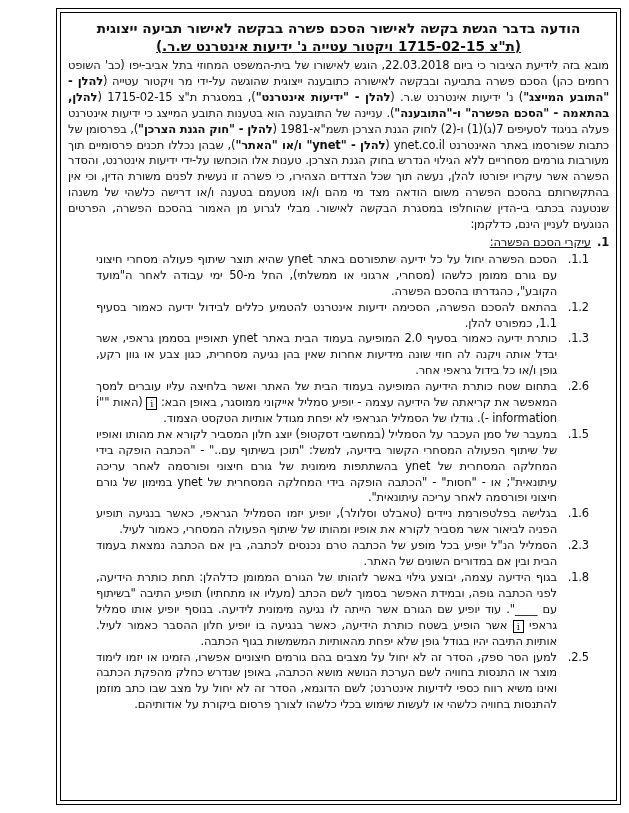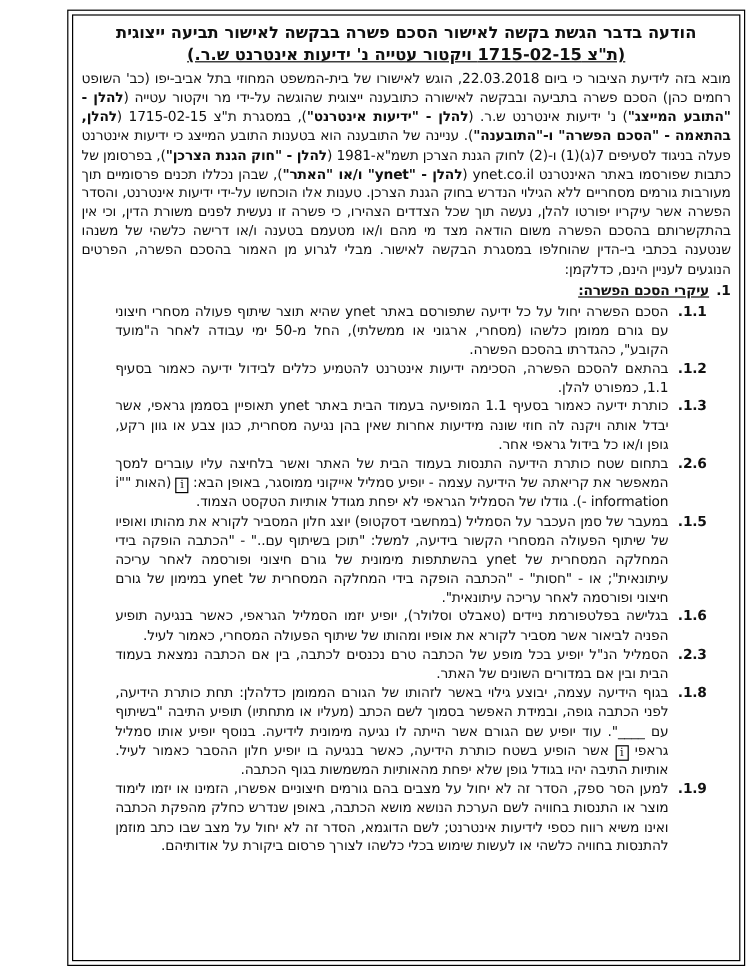--- a/index.html
+++ b/index.html
@@ -55,35 +55,34 @@
   .section-head {
     display: flex;
     margin: 1px 0 1px 0;
   }
   .section-head .sec-num {
     flex: 0 0 auto;
     font-weight: bold;
     margin-left: 6px;
   }
   .section-head .sec-title {
-    font-weight: bold;
+    font-weight: normal;
     text-decoration: underline;
     margin-left: 40px;
   }
   .item {
     display: flex;
     align-items: flex-start;
   }
   .item .num {
     flex: 0 0 52px;
     box-sizing: border-box;
     text-align: right;
     padding-right: 20px;
     white-space: nowrap;
-    font-weight: bold;
   }
   .item .txt {
     flex: 1 1 auto;
     text-align: justify;
     margin-left: 28px;
   }
   b, .bold { font-weight: bold; }
   .info-icon {
     display: inline-block;
     box-sizing: border-box;
@@ -121,44 +120,44 @@
             <div class="item">
               <div class="num">1.1.</div>
               <div class="txt"><span>הסכם הפשרה יחול על כל ידיעה שתפורסם באתר ynet שהיא תוצר שיתוף פעולה מסחרי חיצוני עם גורם ממומן כלשהו (מסחרי, ארגוני או ממשלתי), החל מ-50 ימי עבודה לאחר ה"מועד הקובע", כהגדרתו בהסכם הפשרה.</span></div>
             </div>
             <div class="item">
               <div class="num">1.2.</div>
               <div class="txt"><span>בהתאם להסכם הפשרה, הסכימה ידיעות אינטרנט להטמיע כללים לבידול ידיעה כאמור בסעיף 1.1, כמפורט להלן.</span></div>
             </div>
             <div class="item">
               <div class="num">1.3.</div>
-              <div class="txt"><span>כותרת ידיעה כאמור בסעיף 1.1 המופיעה בעמוד הבית באתר ynet תאופיין בסממן גראפי, אשר יבדל אותה ויקנה לה חוזי שונה מידיעות אחרות שאין בהן נגיעה מסחרית, כגון צבע או גוון רקע, גופן ו/או כל בידול גראפי אחר.</span></div>
+              <div class="txt"><span>כותרת ידיעה כאמור בסעיף 2.0 המופיעה בעמוד הבית באתר ynet תאופיין בסממן גראפי, אשר יבדל אותה ויקנה לה חוזי שונה מידיעות אחרות שאין בהן נגיעה מסחרית, כגון צבע או גוון רקע, גופן ו/או כל בידול גראפי אחר.</span></div>
             </div>
             <div class="item">
               <div class="num">2.6.</div>
-              <div class="txt"><span>בתחום שטח כותרת הידיעה התנסות בעמוד הבית של האתר ואשר בלחיצה עליו עוברים למסך המאפשר את קריאתה של הידיעה עצמה - יופיע סמליל אייקוני ממוסגר, באופן הבא: </span><span class="info-icon">i</span><span> (האות "i" - information). גודלו של הסמליל הגראפי לא יפחת מגודל אותיות הטקסט הצמוד.</span></div>
+              <div class="txt"><span>בתחום שטח כותרת הידיעה המופיעה בעמוד הבית של האתר ואשר בלחיצה עליו עוברים למסך המאפשר את קריאתה של הידיעה עצמה - יופיע סמליל אייקוני ממוסגר, באופן הבא: </span><span class="info-icon">i</span><span> (האות "i" - information). גודלו של הסמליל הגראפי לא יפחת מגודל אותיות הטקסט הצמוד.</span></div>
             </div>
             <div class="item">
               <div class="num">1.5.</div>
               <div class="txt"><span>במעבר של סמן העכבר על הסמליל (במחשבי דסקטופ) יוצג חלון המסביר לקורא את מהותו ואופיו של שיתוף הפעולה המסחרי הקשור בידיעה, למשל: "תוכן בשיתוף עם.." - "הכתבה הופקה בידי המחלקה המסחרית של ynet בהשתתפות מימונית של גורם חיצוני ופורסמה לאחר עריכה עיתונאית"; או - "חסות" - "הכתבה הופקה בידי המחלקה המסחרית של ynet במימון של גורם חיצוני ופורסמה לאחר עריכה עיתונאית".</span></div>
             </div>
             <div class="item">
               <div class="num">1.6.</div>
               <div class="txt"><span>בגלישה בפלטפורמת ניידים (טאבלט וסלולר), יופיע יזמו הסמליל הגראפי, כאשר בנגיעה תופיע הפניה לביאור אשר מסביר לקורא את אופיו ומהותו של שיתוף הפעולה המסחרי, כאמור לעיל.</span></div>
             </div>
             <div class="item">
               <div class="num">2.3.</div>
               <div class="txt"><span>הסמליל הנ"ל יופיע בכל מופע של הכתבה טרם נכנסים לכתבה, בין אם הכתבה נמצאת בעמוד הבית ובין אם במדורים השונים של האתר.</span></div>
             </div>
             <div class="item">
               <div class="num">1.8.</div>
               <div class="txt"><span>בגוף הידיעה עצמה, יבוצע גילוי באשר לזהותו של הגורם הממומן כדלהלן: תחת כותרת הידיעה, לפני הכתבה גופה, ובמידת האפשר בסמוך לשם הכתב (מעליו או מתחתיו) תופיע התיבה "בשיתוף עם ____". עוד יופיע שם הגורם אשר הייתה לו נגיעה מימונית לידיעה. בנוסף יופיע אותו סמליל גראפי </span><span class="info-icon">i</span><span> אשר הופיע בשטח כותרת הידיעה, כאשר בנגיעה בו יופיע חלון ההסבר כאמור לעיל. אותיות התיבה יהיו בגודל גופן שלא יפחת מהאותיות המשמשות בגוף הכתבה.</span></div>
             </div>
             <div class="item">
-              <div class="num">1.9.</div>
+              <div class="num">2.5.</div>
               <div class="txt"><span>למען הסר ספק, הסדר זה לא יחול על מצבים בהם גורמים חיצוניים אפשרו, הזמינו או יזמו לימוד מוצר או התנסות בחוויה לשם הערכת הנושא מושא הכתבה, באופן שנדרש כחלק מהפקת הכתבה ואינו משיא רווח כספי לידיעות אינטרנט; לשם הדוגמא, הסדר זה לא יחול על מצב שבו כתב מוזמן להתנסות בחוויה כלשהי או לעשות שימוש בכלי כלשהו לצורך פרסום ביקורת על אודותיהם.</span></div>
             </div>
           </div>
       </div>
 
     </div>
   </div>
 </div>
 
 </body></html>

